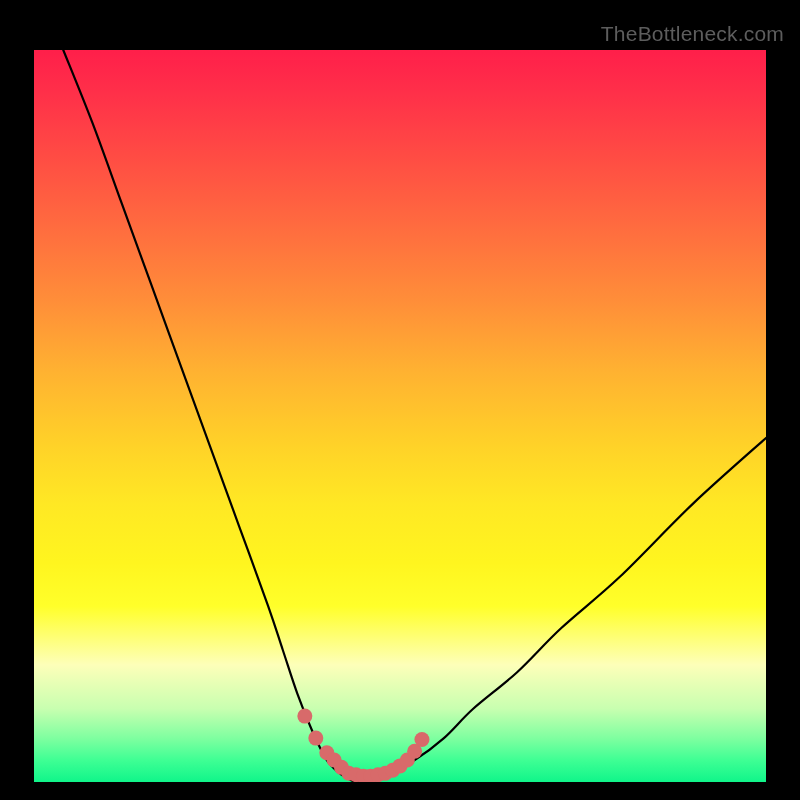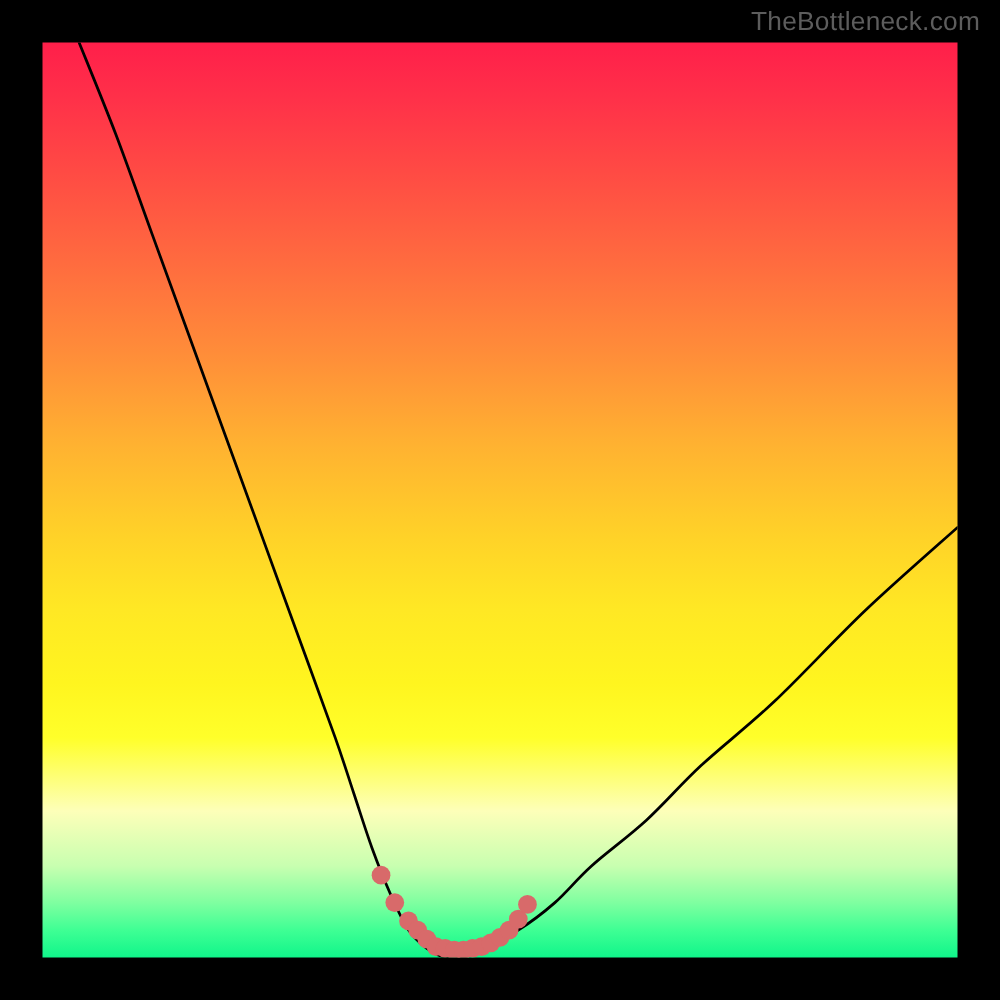--- a/index.html
+++ b/index.html
@@ -1,17 +1,17 @@
 <!DOCTYPE html>
 <html><head>
 <meta charset="utf-8">
 <style>
   * { margin: 0; padding: 0; box-sizing: border-box; }
   body { background: #000; width: 800px; height: 800px; overflow: hidden; position: relative; font-family: Arial, sans-serif; }
-  .frame { position: absolute; top: 0; left: 0; width: 800px; height: 712px; background: #000; }
+  .frame { position: absolute; top: 16px; left: 0; width: 800px; height: 712px; background: #000; }
   .plot-area {
     position: absolute;
     top: 34px;
     left: 34px;
     width: 732px;
     height: 732px;
     background: linear-gradient(to bottom,
       #ff1f4a 0%,
       #ff3049 6%,
       #ff4a44 14%,

